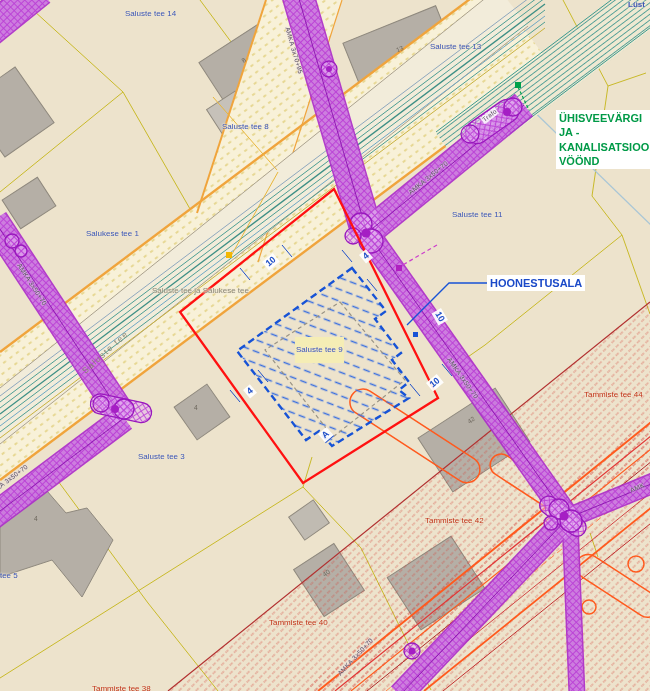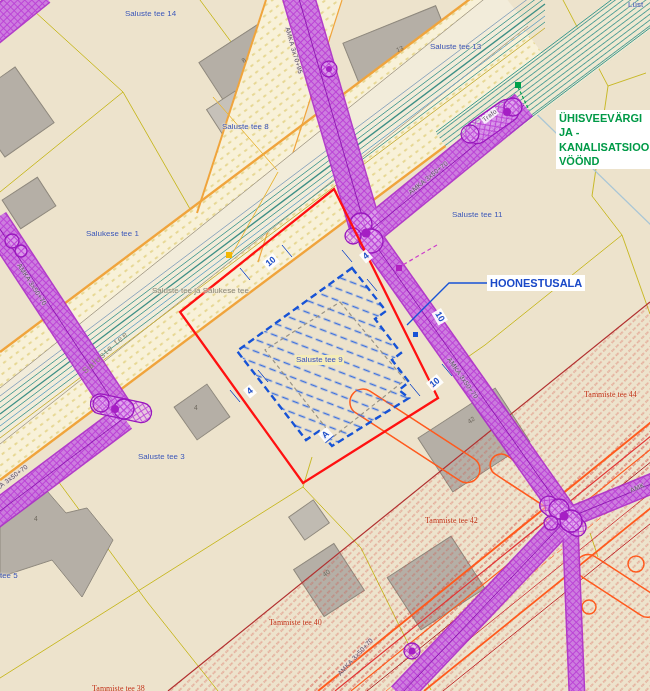--- a/index.html
+++ b/index.html
@@ -2,23 +2,23 @@
 <html><head>
 <meta charset="utf-8">
 <style>
   html,body{margin:0;padding:0;background:#888;}
   .stage{position:relative;width:650px;height:691px;overflow:hidden;background:#EDE3CC;
          font-family:"Liberation Sans",sans-serif;}
   .stage svg{position:absolute;left:0;top:0;}
   .lbl{position:absolute;white-space:nowrap;transform-origin:0 0;line-height:1.2;}
   .parcel{font-size:8px;color:#3B55B5;
           text-shadow:0 0 2px #F0E8D4,0 0 2px #F0E8D4,0 0 3px #F0E8D4;}
-  .parcel.red{color:#C23318;font-family:Liberation Serif, serif;}
+  .parcel.red{color:#C23318;}
   .parcel.gray{color:#8C8878;}
-  .parcel.hl{background:#F5EDB5;padding:0 1px;margin-top:18px;}
+  .parcel.hl{background:#F5EDB5;padding:8px 1px;}
   .zone{font-weight:bold;font-size:11px;background:#FFFFFF;padding:1px 3px;
         line-height:1.3;white-space:normal;}
   .dim{font-size:9px;font-weight:bold;color:#2050C8;background:rgba(255,255,255,.92);
        padding:0 2px;}
   .dim.section{border-bottom:1.5px solid #2050C8;}
   .util{font-size:6.5px;color:#55505C;letter-spacing:.3px;
         text-shadow:0 0 2px #E9D6EF,0 0 2px #E9D6EF;}
   .util.chip{background:rgba(255,255,255,.85);padding:0 1px;text-shadow:none;}
   .bnum{font-size:6.5px;color:#6A645A;}
   .roadname{font-size:8.5px;color:#8A8672;letter-spacing:1.5px;}
@@ -236,21 +236,21 @@
 <div class="lbl parcel" style="left:452px;top:210px">Saluste tee 11</div>
 <div class="lbl parcel" style="left:86px;top:229px">Salukese tee 1</div>
 <div class="lbl parcel hl" style="left:295px;top:337px">Saluste tee 9</div>
 <div class="lbl parcel" style="left:138px;top:452px">Saluste tee 3</div>
 <div class="lbl parcel" style="left:-29px;top:571px">Saluste tee 5</div>
 <div class="lbl parcel red" style="left:584px;top:390px">Tammiste tee 44</div>
 <div class="lbl parcel red" style="left:425px;top:516px">Tammiste tee 42</div>
 <div class="lbl parcel red" style="left:269px;top:618px">Tammiste tee 40</div>
 <div class="lbl parcel red" style="left:92px;top:684px">Tammiste tee 38</div>
 <div class="lbl parcel gray" style="left:152px;top:286px">Saluste tee ja Salukese tee</div>
-<div class="lbl parcel" style="left:628px;top:0;font-weight:normal">Lüst</div>
+<div class="lbl parcel" style="left:628px;top:0;font-weight:bold">Lüst</div>
 
 <div class="lbl roadname" style="left:80px;top:368px;transform:rotate(-42deg)">Saluste tee</div>
 
 <div class="lbl util" style="left:291px;top:26px;transform:rotate(74deg)">AMKA 3x70+95</div>
 <div class="lbl util" style="left:407px;top:190px;transform:rotate(-39deg)">AMKA 3x50+70</div>
 <div class="lbl util" style="left:22px;top:262px;transform:rotate(57deg)">AMKA 3x50+70</div>
 <div class="lbl util" style="left:-14px;top:492px;transform:rotate(-37deg)">AMKA 3x50+70</div>
 <div class="lbl util" style="left:336px;top:672px;transform:rotate(-47deg)">AMKA 3x50+70</div>
 <div class="lbl util" style="left:629px;top:487px;transform:rotate(-23deg)">AMK</div>
 <div class="lbl util" style="left:452px;top:356px;transform:rotate(55deg)">AMKA 3x50+70</div>

